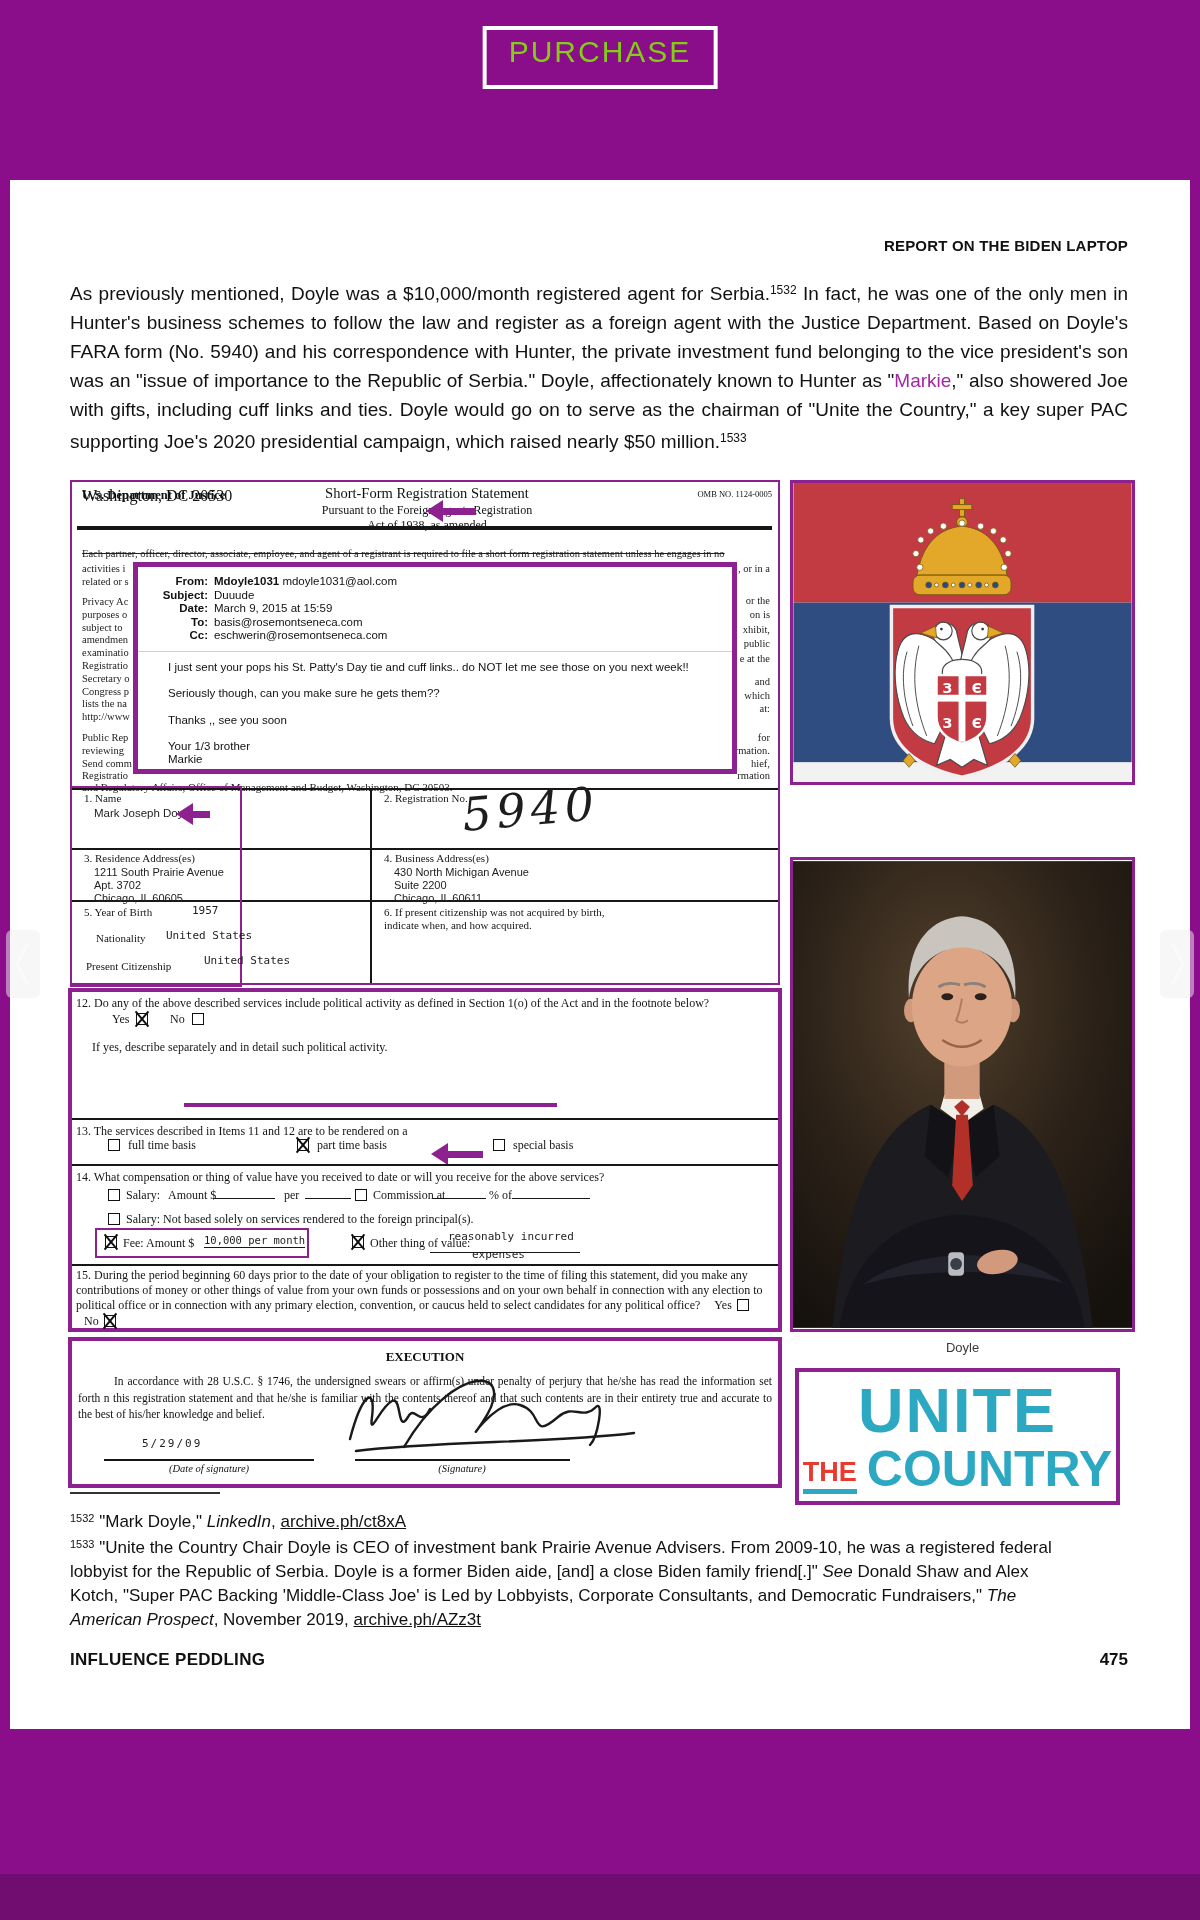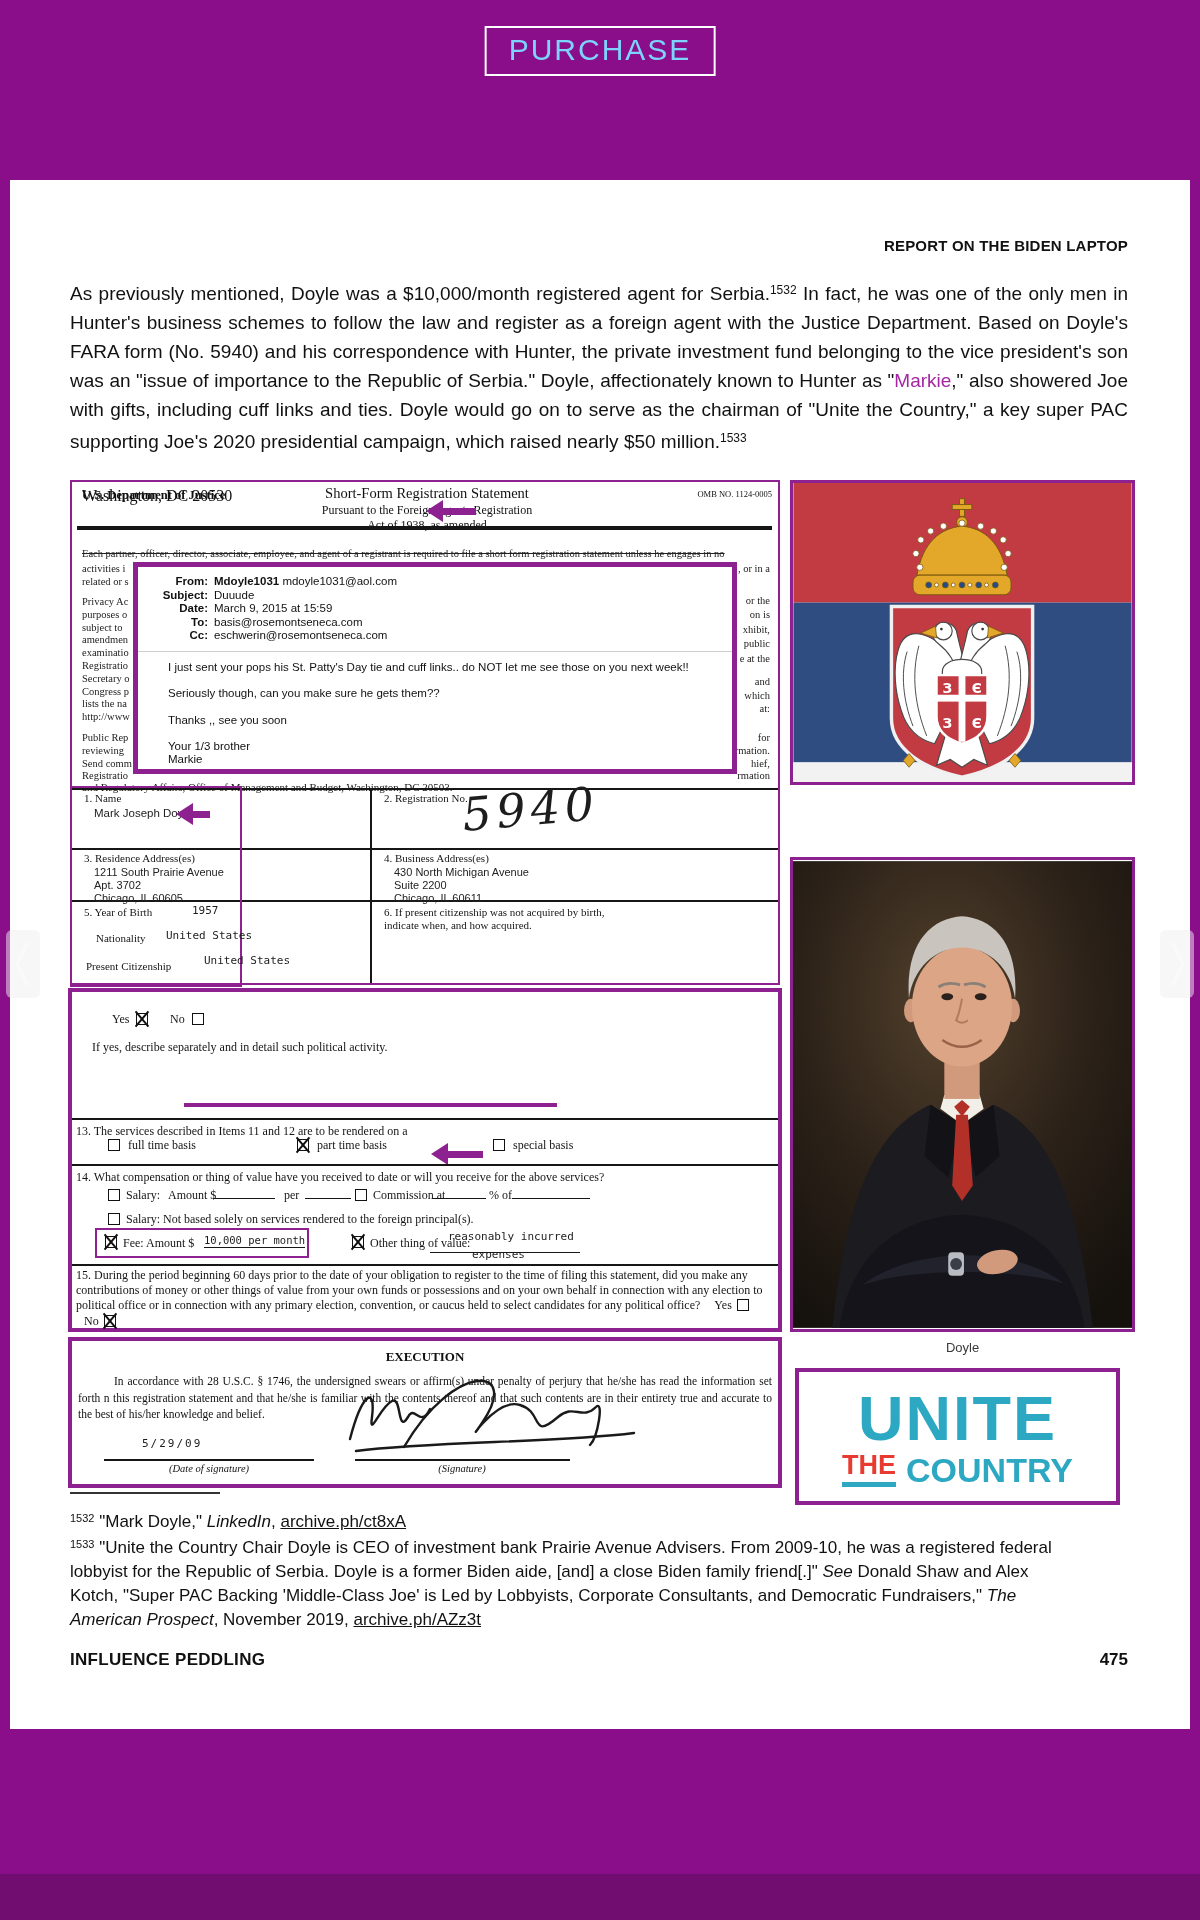--- a/index.html
+++ b/index.html
@@ -6,22 +6,22 @@
   html,body { width:1200px; height:1920px; }
   body { position:relative; background:#8a0d8a; font-family:"Liberation Sans",sans-serif; overflow:hidden; color:#111; }
   .abs { position:absolute; }
   .serif { font-family:"Liberation Serif",serif;text-align:right; }
   .pre { white-space:pre-line; }
   .it { font-style:italic; }
   .b { font-weight:bold; }
   .ctr { text-align:center; }
 
   .purchase { position:absolute; left:50%; top:26px; transform:translateX(-50%);
-    border:2px solid #ffffff; color:#7dd3fc; font-size:30px; letter-spacing:2px;
-    padding:5px 22px 7px; background:transparent; font-family:"Liberation Sans",sans-serif; cursor:pointer; }
+    border:4px solid #ffffff; color:#84cc16; font-size:30px; letter-spacing:2px;
+    padding:5px 22px 16px; background:transparent; font-family:"Liberation Sans",sans-serif; cursor:pointer; }
 
   .page { position:absolute; left:10px; top:180px; width:1180px; height:1549px; background:#ffffff; }
 
   .chev { position:absolute; top:930px; width:34px; height:68px; background:rgba(240,240,240,.5);
     border-radius:6px; display:flex; align-items:center; justify-content:center; cursor:pointer; z-index:20; }
   .bottombar { position:absolute; left:0; top:1874px; width:1200px; height:46px; background:#710c71; }
 
   .rh { position:absolute; top:57px; right:62px; font-size:15px; font-weight:bold; letter-spacing:.2px; }
   .para { position:absolute; left:60px; top:96px; width:1058px; font-size:19px; line-height:29px; text-align:justify; }
   .sup { font-size:12px; vertical-align:6px; }
@@ -64,21 +64,21 @@
   .hand { font-family:"DejaVu Serif",serif; font-style:italic; color:#1d1d1d; }
 
   .imgbox { position:absolute; border:3px solid #8d2190; background:#fff; overflow:hidden; }
   .caption { position:absolute; left:780px; top:1160px; width:345px; text-align:center; font-size:13px; color:#3a3a3a; }
 
   .unitebox { position:absolute; left:785px; top:1188px; width:325px; height:137px; border:4px solid #8d2190;
     background:#fff; display:flex; flex-direction:column; align-items:center; justify-content:center; }
   .unite1 { font-size:63px; font-weight:bold; color:#2ca8c3; letter-spacing:2px; line-height:1; }
   .unite-row { display:flex; align-items:flex-end; margin-top:2px; }
   .unite-the { font-size:27px; font-weight:bold; color:#e73a31; border-bottom:5px solid #2ca8c3; padding-bottom:3px; margin-right:10px; line-height:1; }
-  .unite-country { font-size:34px; font-weight:bold; color:#2ca8c3; line-height:1; }
+  .unite-country { font-size:50px; font-weight:bold; color:#2ca8c3; line-height:1; }
 
   .fnsep { position:absolute; left:60px; top:1312px; width:150px; height:2px; background:#333; }
   .fn { position:absolute; left:60px; width:1005px; font-size:17px; line-height:24px; }
   .fnsup { font-size:11px; vertical-align:5px; }
   .fnlink { text-decoration:underline; cursor:pointer; }
 
   .pf-l { position:absolute; left:60px; top:1470px; font-weight:bold; font-size:17px; letter-spacing:.3px; }
   .pf-r { position:absolute; right:62px; top:1470px; font-weight:bold; font-size:17px; }
 </style>
 </head>
@@ -194,20 +194,21 @@
     <div class="val typed" style="left:120px;top:422px">1957</div>
     <div class="lbl" style="left:24px;top:450px">Nationality</div>
     <div class="val typed" style="left:94px;top:447px">United States</div>
     <div class="lbl" style="left:14px;top:478px">Present Citizenship</div>
     <div class="val typed" style="left:132px;top:472px">United States</div>
     <div class="lbl" style="left:312px;top:424px;line-height:13px">6. If present citizenship was not acquired by birth,
 indicate when, and how acquired.</div>
   </div>
 
   <div id="fb2" class="fbox">
+    <div class="q" style="left:4px;top:4px;width:700px">12. Do any of the above described services include political activity as defined in Section 1(o) of the Act and in the footnote below?</div>
     <div class="q" style="left:40px;top:20px">Yes</div>
     <div class="cb x" style="left:64px;top:21px"></div>
     <div class="q" style="left:98px;top:20px">No</div>
     <div class="cb" style="left:120px;top:21px"></div>
     <div class="q" style="left:20px;top:48px">If yes, describe separately and in detail such political activity.</div>
     <div class="punder" style="left:112px;top:111px;width:373px"></div>
     <div class="hr" style="left:0;top:126px;width:706px"></div>
 
     <div class="q" style="left:4px;top:132px">13. The services described in Items 11 and 12 are to be rendered on a</div>
     <div class="cb" style="left:36px;top:147px"></div>

